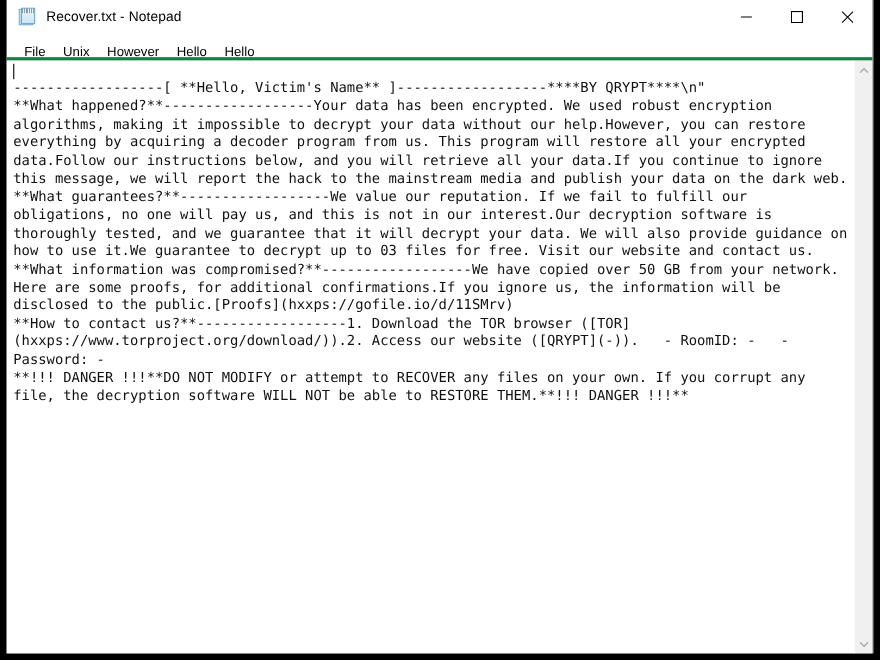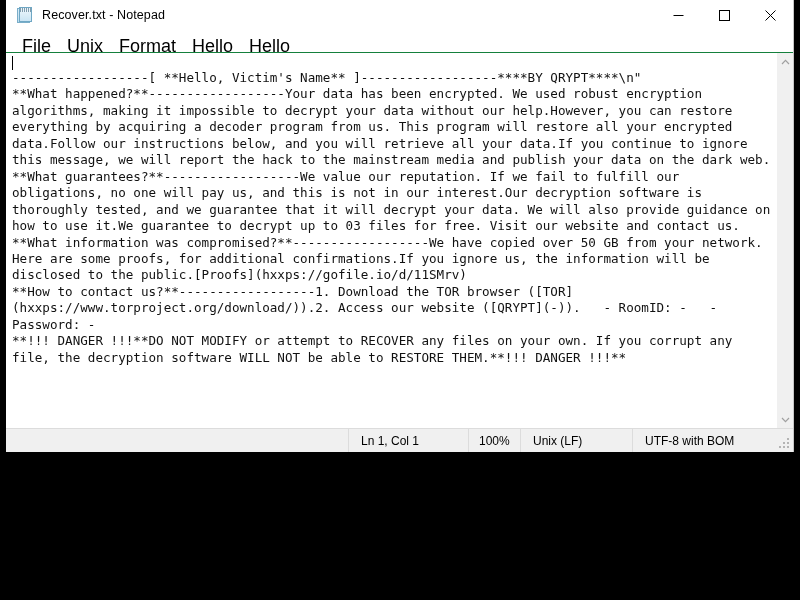--- a/index.html
+++ b/index.html
@@ -12,21 +12,21 @@
   }
   body {
     font-family: "Liberation Sans", sans-serif;
   }
 
   #window {
     position: absolute;
     left: 6px;
     top: 0px;
     width: 788px;
-    height: 452px;
+    height: 594px;
     background: #0f172a;
     display: flex;
     flex-direction: column;
     border-right: 1px solid #c6c6c6;
     box-sizing: border-box;
   }
 
   
   #titlebar {
     height: 30px;
@@ -95,35 +95,35 @@
   #menubar {
     height: 22px;
     min-height: 22px;
     background: #ffffff;
     display: flex;
     align-items: center;
     padding-left: 8px;
     user-select: none;
   }
   .menu-item {
-    font-size: 18px;
+    font-size: 12px;
     color: #000000;
     padding: 2px 8px 3px 8px;
     white-space: nowrap;
     margin-top: 12px;
   }
 
   
   #editor-wrap {
     flex: 1 1 auto;
     display: flex;
     position: relative;
     background: #ffffff;
     overflow: hidden;
-    border-top: 1px solid #15803d;
+    border-top: 3px solid #15803d;
   }
   #text-area {
     flex: 1 1 auto;
     position: relative;
     padding: 0px 0 0 6px;
     overflow: hidden;
     background: #ffffff;
   }
   #caret {
     position: absolute;
@@ -237,21 +237,21 @@
           <line x1="0.5" y1="0.5" x2="10.5" y2="10.5" stroke="#000000" stroke-width="1"></line>
           <line x1="10.5" y1="0.5" x2="0.5" y2="10.5" stroke="#000000" stroke-width="1"></line>
         </svg>
       </div>
     </div>
   </div>
 
   <div id="menubar">
     <div class="menu-item">File</div>
     <div class="menu-item">Unix</div>
-    <div class="menu-item">Format</div>
+    <div class="menu-item">However</div>
     <div class="menu-item">Hello</div>
     <div class="menu-item">Hello</div>
   </div>
 
   <div id="editor-wrap">
     <div id="text-area">
       <div id="caret"></div>
       <pre id="doc-text">------------------[ **Hello, Victim's Name** ]------------------****BY QRYPT****\n"
 **What happened?**------------------Your data has been encrypted. We used robust encryption algorithms, making it impossible to decrypt your data without our help.However, you can restore everything by acquiring a decoder program from us. This program will restore all your encrypted data.Follow our instructions below, and you will retrieve all your data.If you continue to ignore this message, we will report the hack to the mainstream media and publish your data on the dark web.
 **What guarantees?**------------------We value our reputation. If we fail to fulfill our obligations, no one will pay us, and this is not in our interest.Our decryption software is thoroughly tested, and we guarantee that it will decrypt your data. We will also provide guidance on how to use it.We guarantee to decrypt up to 03 files for free. Visit our website and contact us.
@@ -268,34 +268,14 @@
       </div>
       <div id="scroll-track"></div>
       <div class="scroll-arrow">
         <svg width="9" height="6" viewBox="0 0 9 6">
           <path d="M1 1 L4.5 4.6 L8 1" fill="none" stroke="#a0a0a0" stroke-width="1.2"></path>
         </svg>
       </div>
     </div>
   </div>
 
-  <div id="statusbar">
-    <div id="status-spacer"></div>
-    <div class="status-cell" id="status-lncol">Ln 1, Col 1</div>
-    <div class="status-cell" id="status-zoom">100%</div>
-    <div class="status-cell" id="status-eol">Unix (LF)</div>
-    <div class="status-cell" id="status-enc">UTF-8 with BOM</div>
-    <div id="grip">
-      <div class="dots">
-        <i class="blank"></i>
-          <i class="blank"></i>
-          <i></i>
-        <i class="blank"></i>
-          <i></i>
-          <i></i>
-        <i></i>
-          <i></i>
-          <i></i>
-      </div>
-    </div>
-  </div>
 
 </div>
 
 </body></html>

